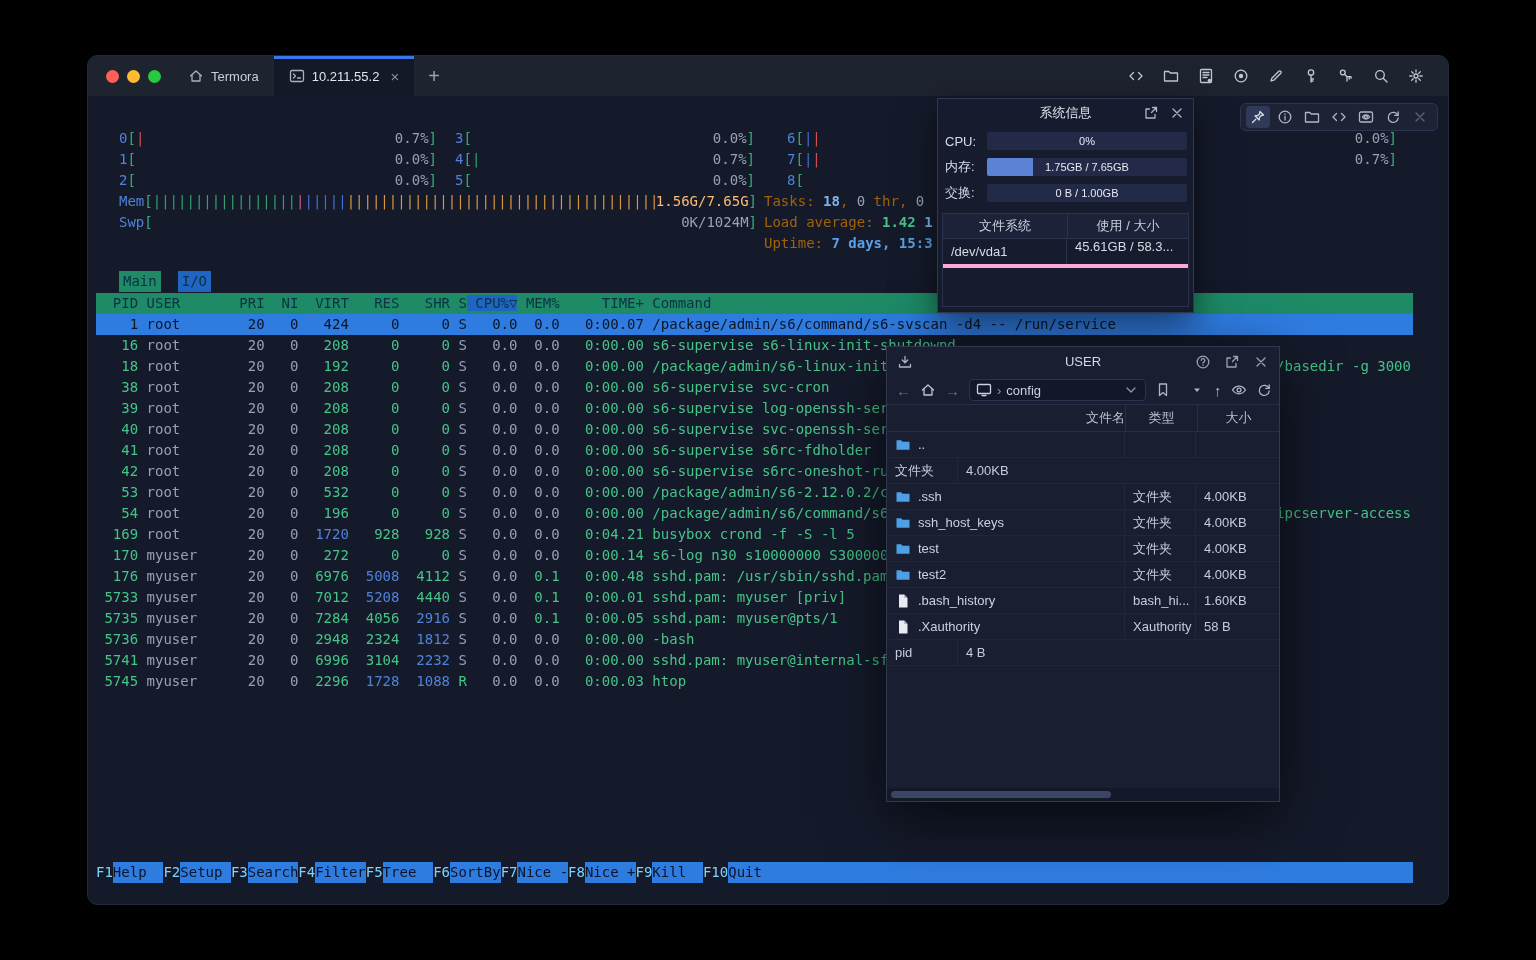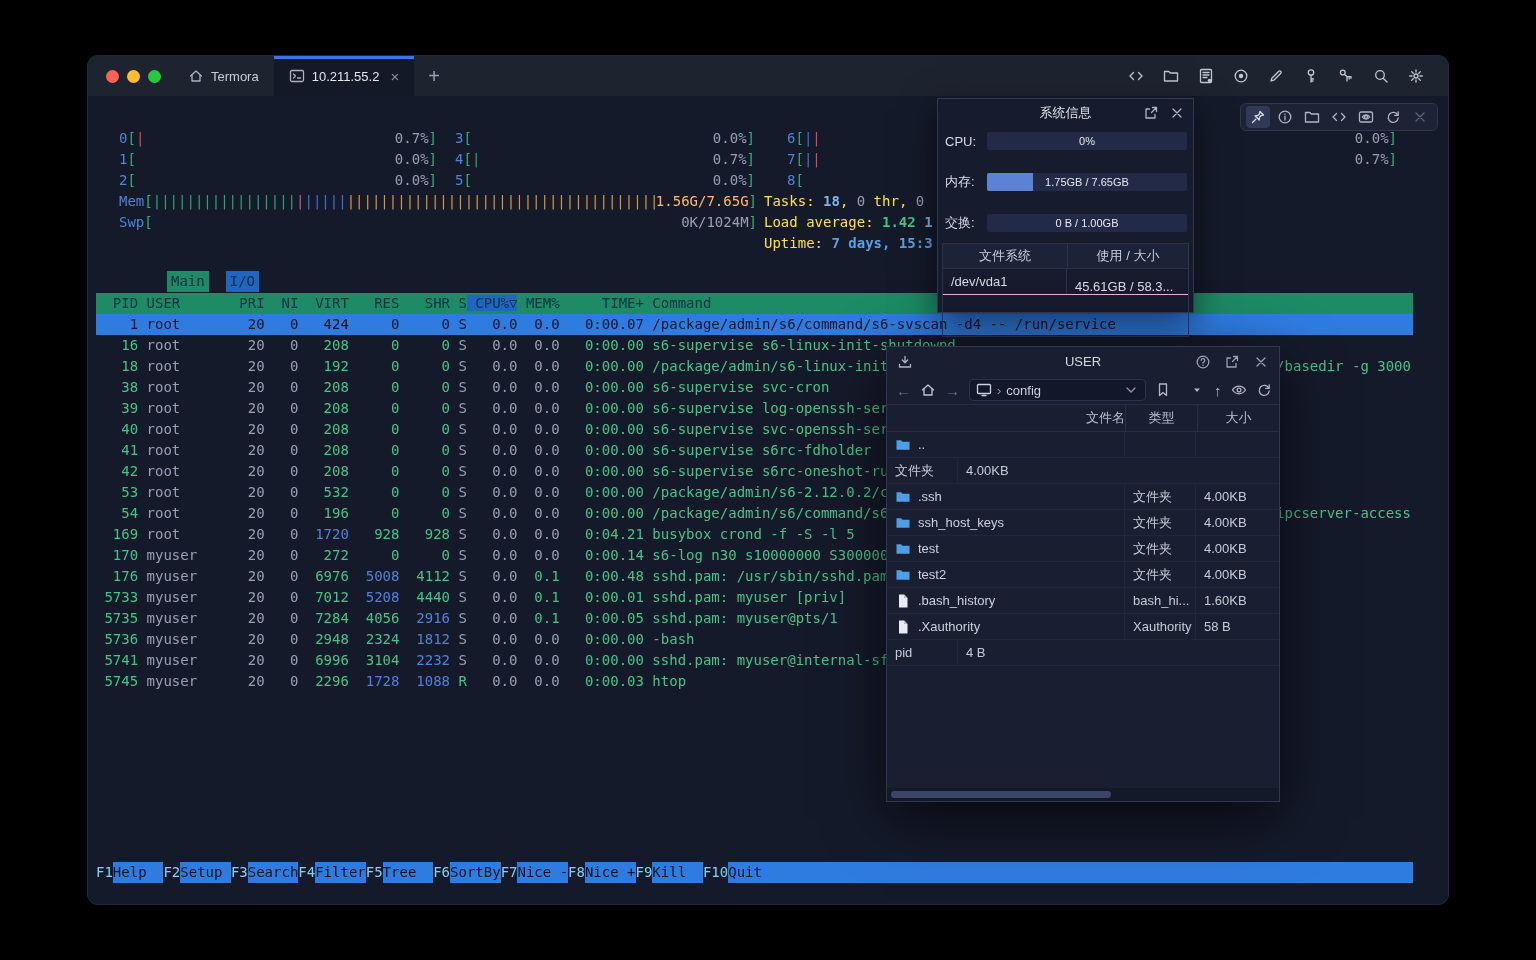--- a/index.html
+++ b/index.html
@@ -23,24 +23,24 @@
             font-family:"DejaVu Sans Mono",monospace;font-size:14px;line-height:21px;color:#98a0b4;}
   .meter{position:absolute;display:flex;white-space:pre;height:21px;}
   .mlb{color:#4f82d8;}
   .gbr{color:#35ad74;}
   .ticks{flex:1 1 auto;overflow:hidden;white-space:pre;}
   .tk-red{color:#cf5054}.tk-green{color:#2fa36b}.tk-blue{color:#3f6fd4}.tk-pink{color:#c7588f}.tk-orange{color:#d9973c}
   .mpct{color:#98a0b4;}
   .v-orange{color:#fdba74;}
   .v-dim{color:#98a0b4;}
   .tline{position:absolute;white-space:pre;height:21px;}
-  .c-label{color:#fde047}.c-num{color:#7fb3e8;font-weight:bold}.c-dim{color:#98a0b4}
+  .c-label{color:#a16207}.c-num{color:#7fb3e8;font-weight:bold}.c-dim{color:#98a0b4}
   .c-green{color:#45c487;font-weight:bold}.c-cyan{color:#5aa0e4;font-weight:bold}
   .htabs{position:absolute;left:31px;top:175px;display:flex;height:21px;}
-  .htab{padding:0 4px;white-space:pre;margin-left:48px;}
+  .htab{padding:0 4px;white-space:pre;}
   .htab-main{background:#1e8a66;color:#0b2f43;}
   .htab-io{background:#1f66c2;color:#0b2f43;margin-left:17px;}
   .ptable{position:absolute;left:8px;top:197px;width:1317px;}
   .prow{height:21px;white-space:pre;overflow:hidden;}
   .prow.head{background:#1e8a66;}
   .f-h{color:#0b3343;}
   .f-sort{background:#1f66c2;}
   .f-g{color:#45c487}.f-d{color:#98a0b4}.f-b{color:#4f82d8}
   .prow.sel{background:#2f7ce1;}
   .prow.sel span{color:#0d1428;}
@@ -48,30 +48,30 @@
   .fk{color:#7dd3fc;}
   .fl{background:#2f7ce1;color:#0d1428;}
   .ffill{flex:1;background:#2f7ce1;}
   
   .sysinfo{position:absolute;left:849px;top:42px;width:257px;height:215px;background:#161b2d;
            border:1px solid #303752;box-sizing:border-box;box-shadow:0 10px 34px rgba(0,0,0,.55);
            font-size:13px;color:#d8dce6;z-index:5;}
   .si-title{height:27px;display:flex;align-items:center;position:relative;justify-content:center;color:#e2e5ee;}
   .si-ticons{position:absolute;right:8px;top:0;bottom:0;display:flex;align-items:center;gap:10px;color:#aeb6c8;}
   .si-row{display:flex;align-items:center;height:18px;margin:6px 6px 0 7px;}
-  .si-row + .si-row{margin-top:23px;}
+  .si-row + .si-row{margin-top:8px;}
   .si-label{width:42px;}
   .si-bar{position:relative;flex:1;height:18px;background:#222a48;border-radius:2px;overflow:hidden;font-size:11px;}
   .si-fill{position:absolute;left:0;top:0;bottom:0;background:#5b82d4;}
   .si-bartext{position:relative;display:block;text-align:center;line-height:18px;color:#e6e9f2;}
   .si-table{margin:11px 4px 0;border:1px solid #2b324c;height:94px;box-sizing:border-box;}
   .si-th{display:flex;background:#1c2238;border-bottom:1px solid #2b324c;height:24px;align-items:center;color:#c9cfdd;}
   .si-th div:first-child{width:124px;text-align:center;border-right:1px solid #2b324c;align-self:stretch;line-height:24px;}
   .si-th div:last-child{flex:1;text-align:center;}
-  .si-td{display:flex;height:25px;align-items:flex-end;border-bottom:1px solid #f9a8d4;}
+  .si-td{display:flex;height:25px;align-items:flex-start;border-bottom:4px solid #f9a8d4;}
   .si-td div:first-child{width:124px;padding-left:8px;box-sizing:border-box;border-right:1px solid #2b324c;align-self:stretch;line-height:25px;}
   .si-td div:last-child{flex:1;padding-left:8px;white-space:nowrap;overflow:hidden;}
   
   .ftb{position:absolute;left:1152px;top:47px;height:28px;display:flex;align-items:center;gap:3px;
        padding:0 5px;background:#1d2334;border:1px solid #2e3550;border-radius:6px;box-sizing:border-box;z-index:6;}
   .ftb-item{width:24px;height:22px;display:flex;align-items:center;justify-content:center;border-radius:4px;color:#aeb6c8;}
   .ftb-item.active{background:#303a58;color:#d5dae6;}
   .ftb-item.dim{color:#5c6378;}
   
   .sftp{position:absolute;left:798px;top:290px;width:394px;height:456px;background:#191e30;

